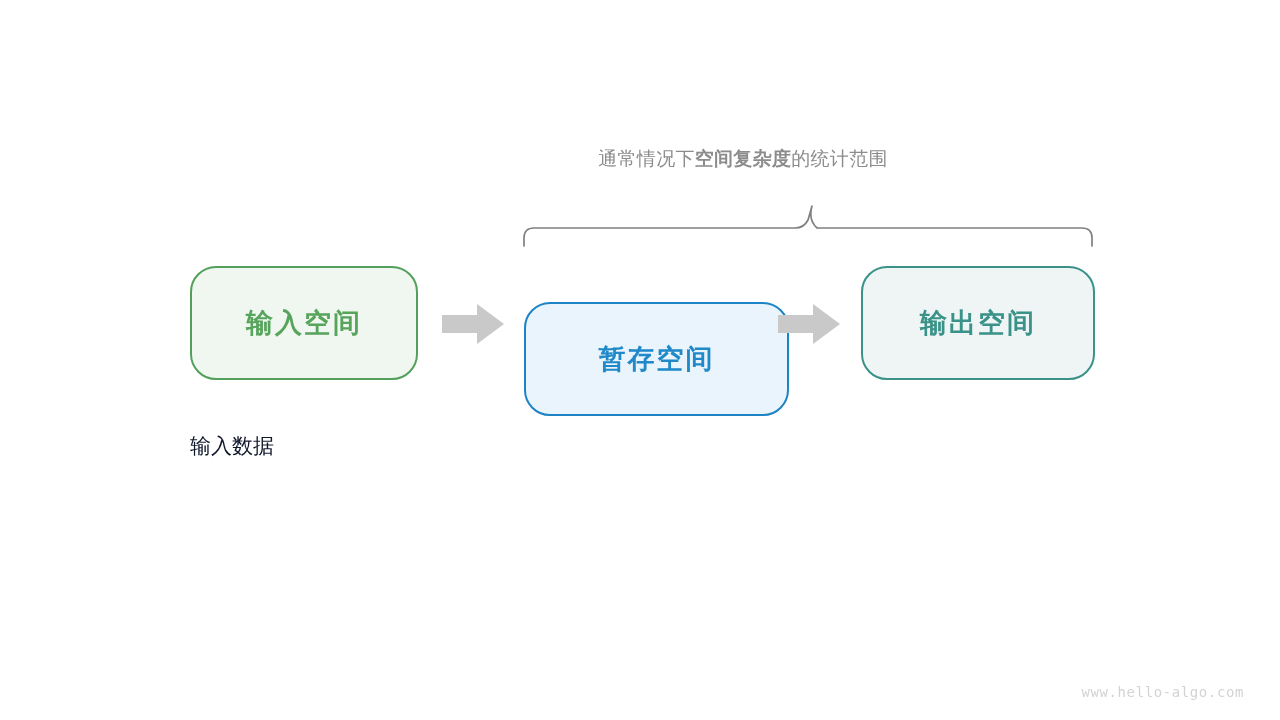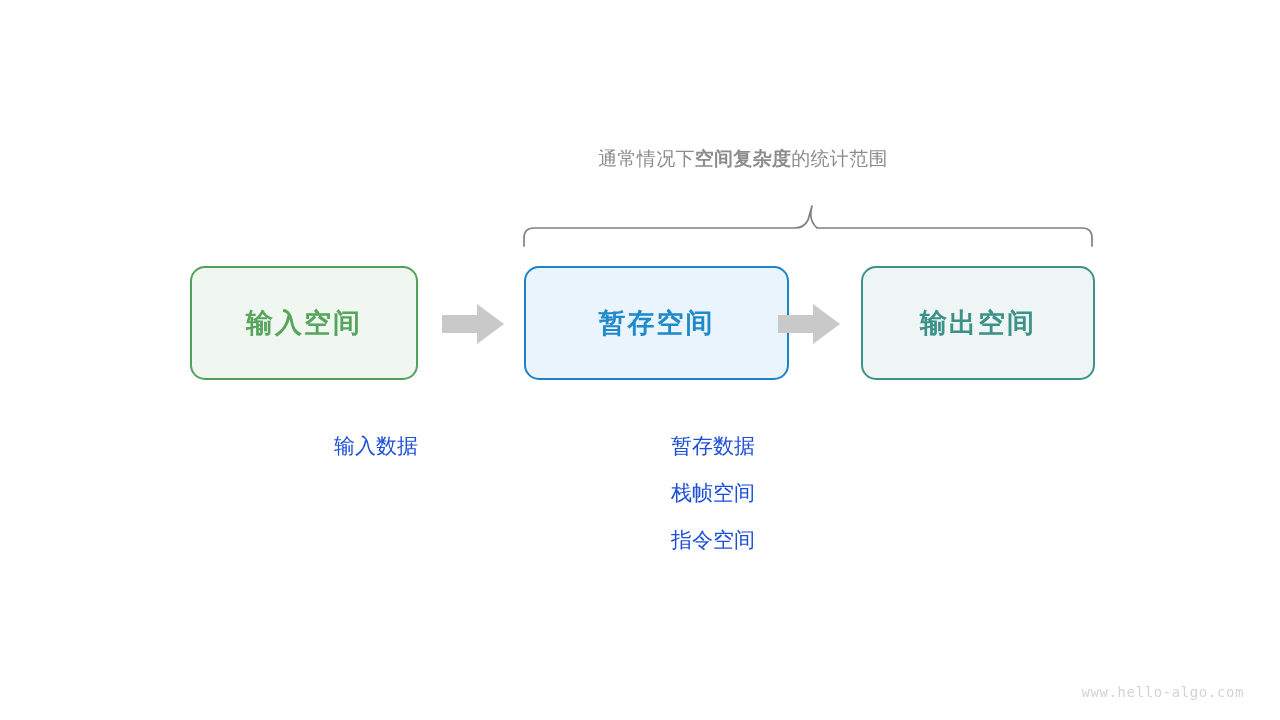--- a/index.html
+++ b/index.html
@@ -47,21 +47,21 @@
     top: 196px;
     width: 584px;
     height: 56px;
   }
 
   
   .box {
     position: absolute;
     top: 266px;
     height: 114px;
-    border-radius: 15px;
+    border-radius: 26px;
     box-sizing: border-box;
     display: flex;
     align-items: center;
     justify-content: center;
     font-size: 27px;
     font-weight: 700;
     letter-spacing: 2px;
   }
   .box-input {
     left: 190px;
@@ -69,20 +69,21 @@
     background: #f0f7f0;
     border: 2px solid #53a05a;
     color: #57a45c;
   }
   .box-temp {
     left: 524px;
     width: 265px;
     background: #eaf4fc;
     border: 2.5px solid #1c84c6;
     color: #2089ca;
+    margin-top: 36px;
   }
   .box-output {
     left: 861px;
     width: 234px;
     background: #eef5f4;
     border: 2px solid #3a9289;
     color: #3a9289;
   }
 
   
@@ -93,22 +94,22 @@
     height: 40px;
   }
   .arrow-1 { left: 442px; }
   .arrow-2 { left: 778px; }
 
   
   .labels {
     position: absolute;
     top: 422px;
     font-size: 21px;
-    color: #1d4ed8;
-    text-align: right;
+    color: #0f172a;
+    text-align: left;
     line-height: 47px;
     white-space: nowrap;
   }
   .labels-input  { left: 190px; width: 228px; }
   .labels-temp   { left: 524px; width: 231px; }
   .labels-output { left: 861px; width: 229px; }
 
   
   .watermark {
     position: absolute;
@@ -154,21 +155,16 @@
   </div>
   <div class="arrow arrow-2">
     <svg width="62" height="40" viewBox="0 0 62 40">
       <path d="M0 11 L35 11 L35 0 L62 20 L35 40 L35 29 L0 29 Z" fill="#c9c9c9"></path>
     </svg>
   </div>
 
   <div class="labels labels-input">
     <div>输入数据</div>
   </div>
-  <div class="labels labels-temp">
-    <div>暂存数据</div>
-    <div>栈帧空间</div>
-    <div>指令空间</div>
-  </div>
 
   <div class="watermark">www.hello-algo.com</div>
 
 </div>
 
 </body></html>

